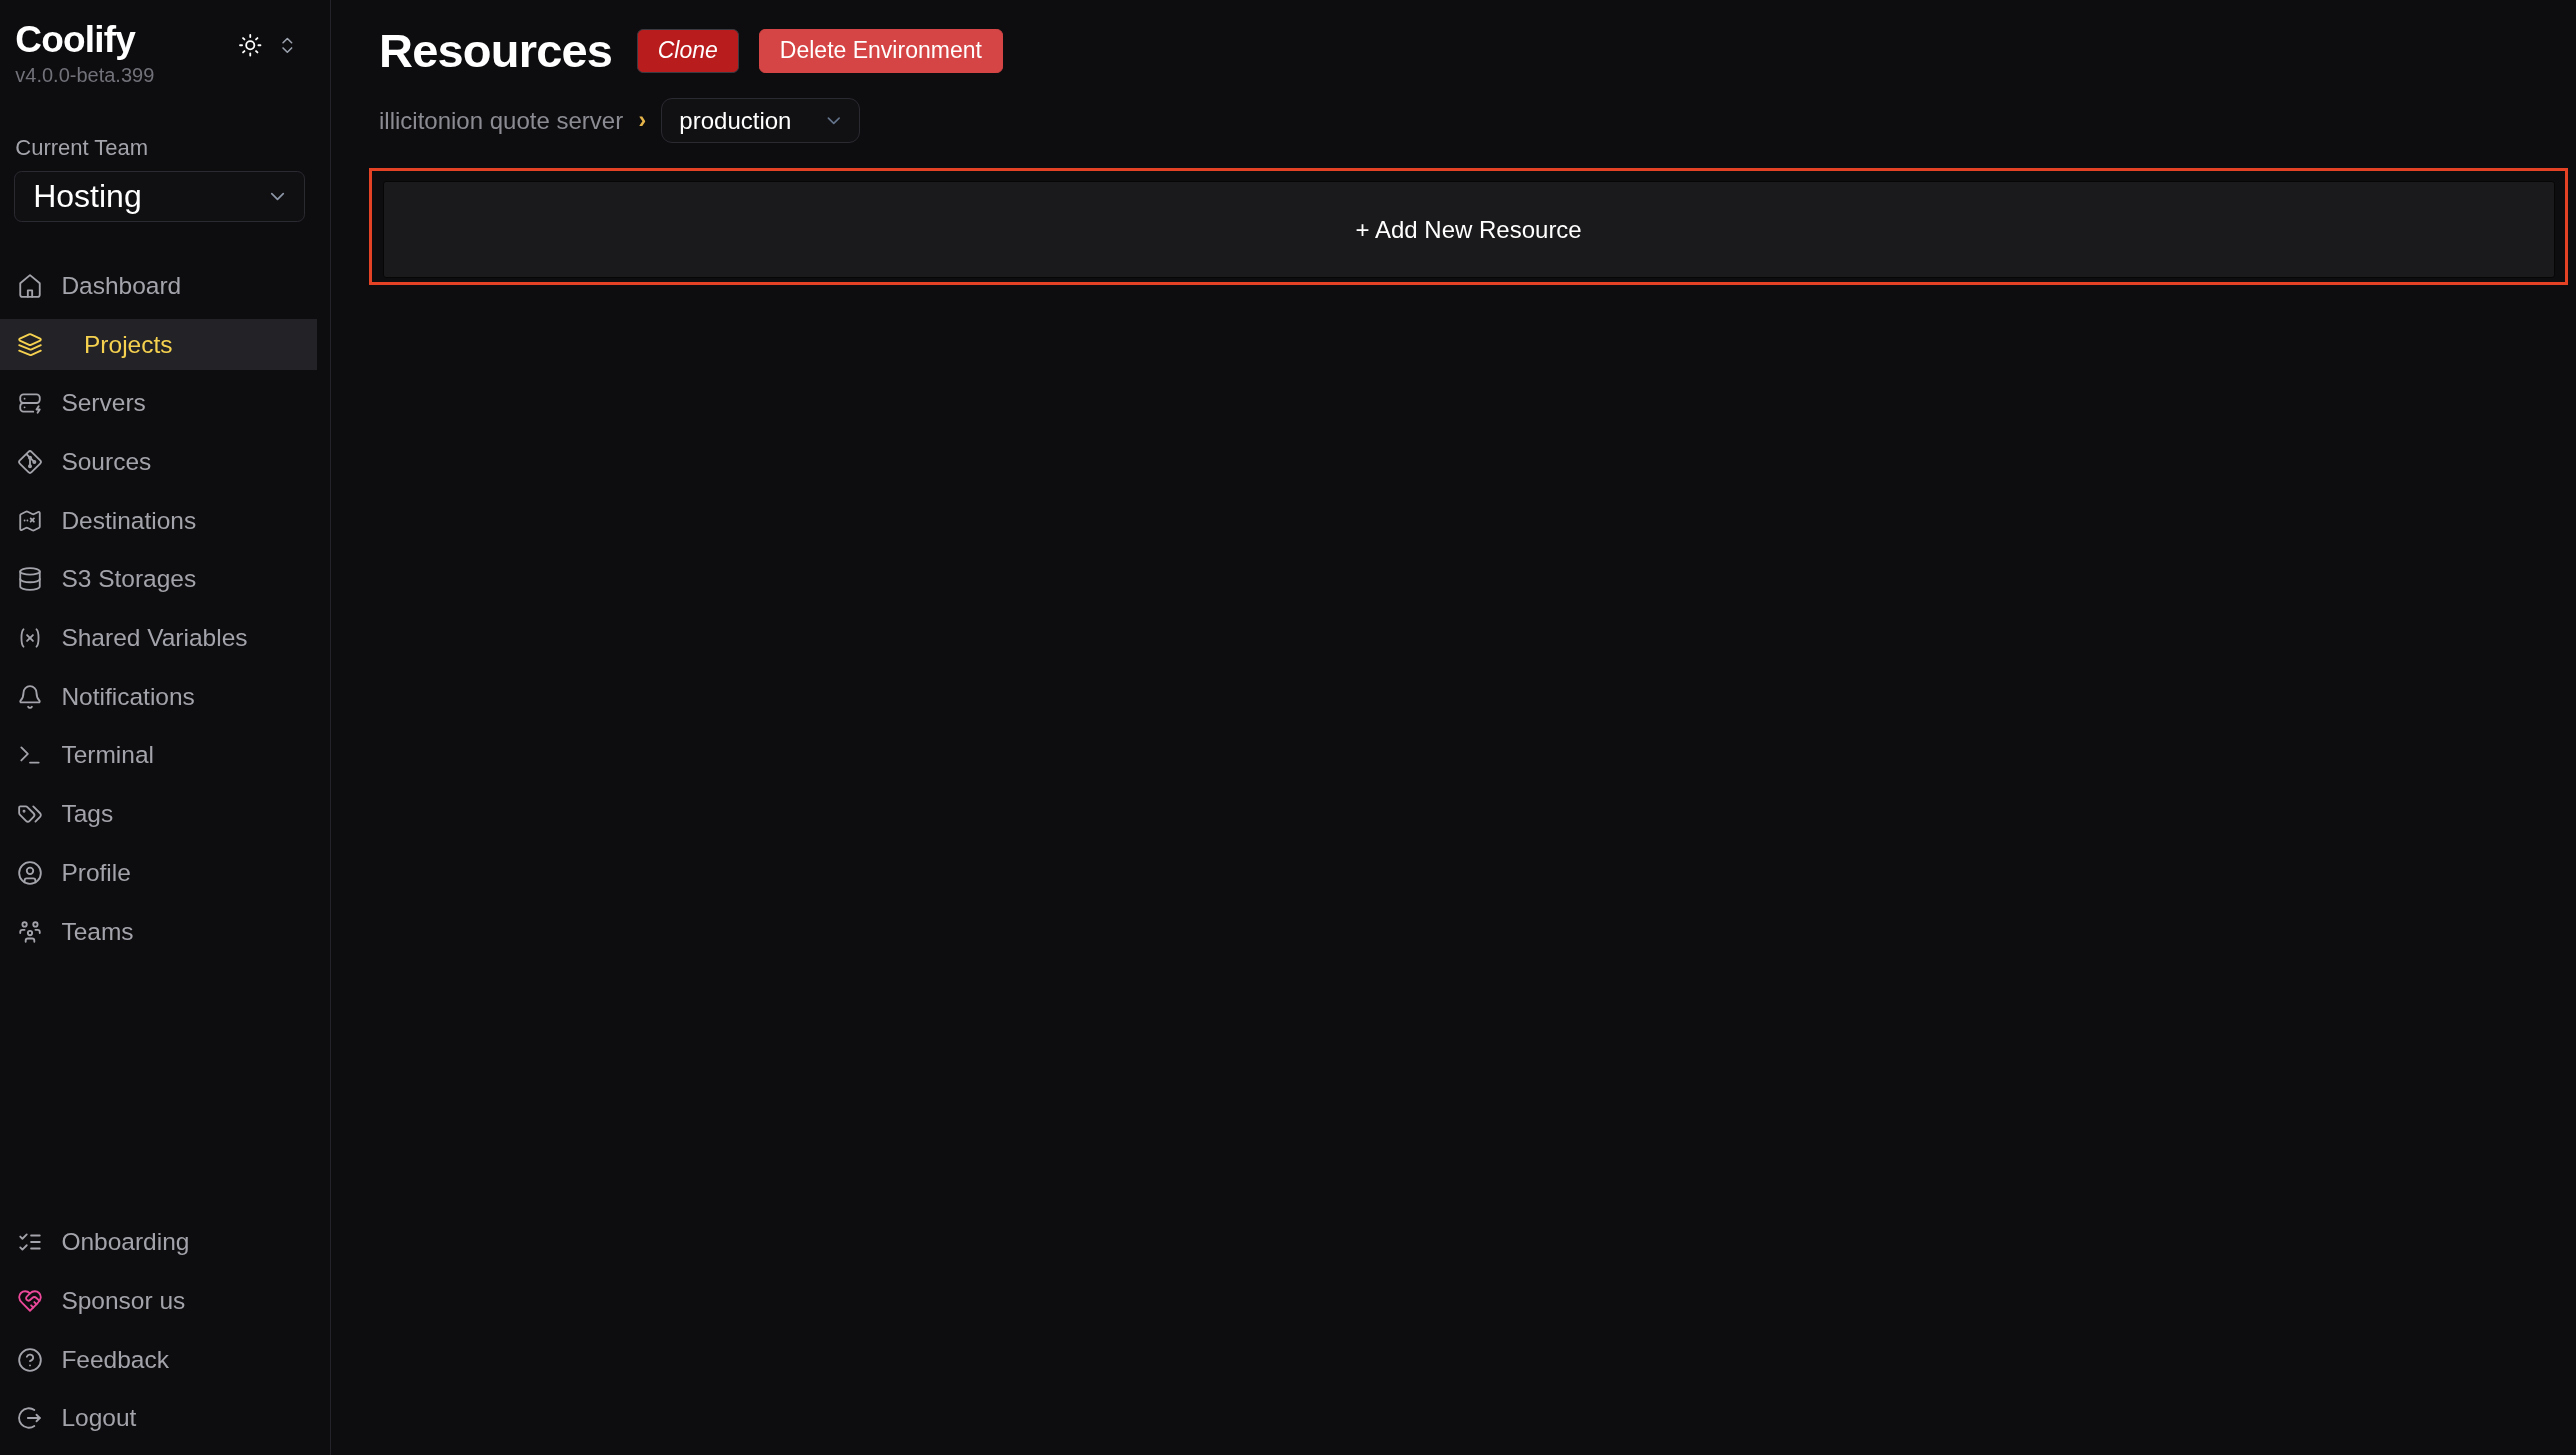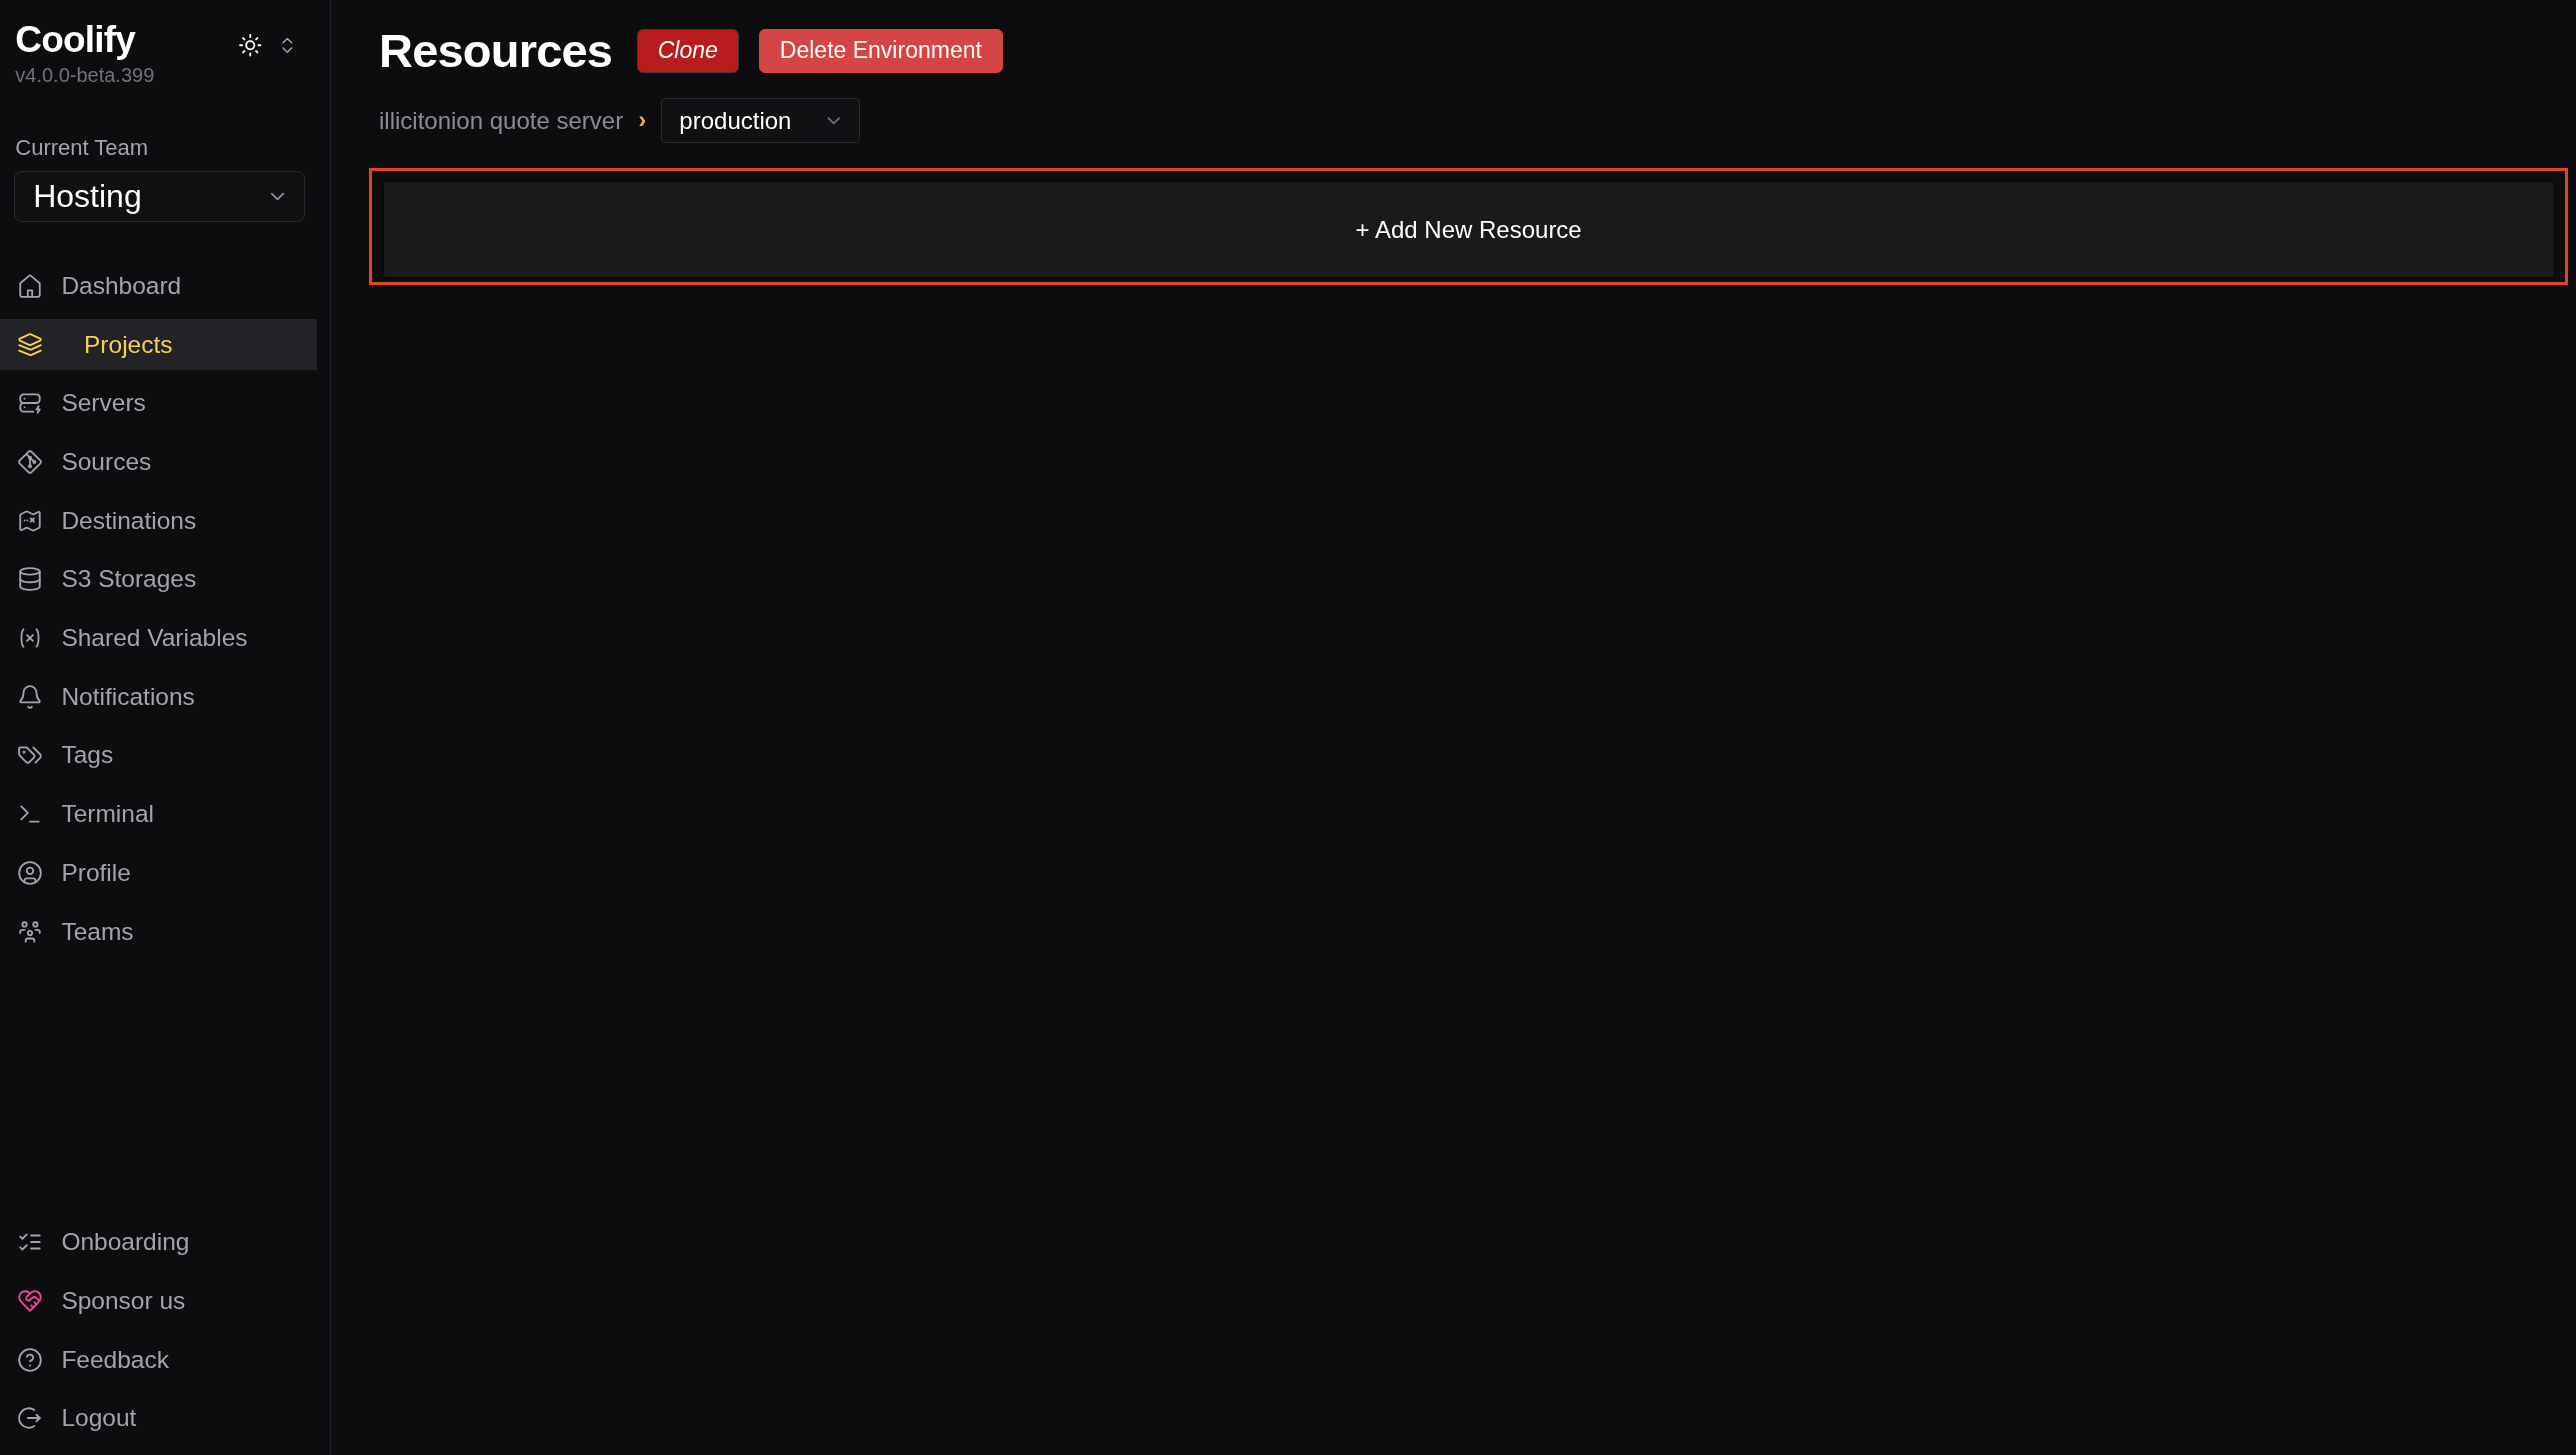--- a/index.html
+++ b/index.html
@@ -67,21 +67,21 @@
     cursor: pointer; white-space: nowrap;
   }
   .btn-clone { background: #b91c1c; border: 0.8px solid #3a3a42; color: #ffffff; font-style: italic; }
   .btn-delete { background: #d64545; border: 0.8px solid #d64545; color: #ffffff; }
 
   .breadcrumb-row { display: flex; align-items: center; gap: 10.7px; margin: 20px 0 0 48px; }
   .crumb-project { font-size: 24px; color: #8b8b93; }
   .crumb-sep { font-size: 23px; font-weight: 700; color: #e5b44a; margin: 0 4.6px; }
   .env-select {
     height: 45px; min-width: 161px;
-    border: 1.5px solid #2a2a31; border-radius: 4px;
+    border: 1.5px solid #2a2a31; border-radius: 11px;
     background: #111114;
     display: flex; align-items: center; justify-content: space-between;
     gap: 32px; padding: 0 13.8px 0 17px;
     font-size: 24px; color: #ffffff; cursor: pointer;
   }
   .env-select .chev svg { width: 21.5px; height: 21.5px; color: #64748b; display: block; }
 
   .annotation-box {
     margin: 25px 7.7px 0 38px;
     height: 117px;
@@ -218,35 +218,35 @@
           <svg viewBox="0 0 24 24" fill="none" stroke="currentColor" stroke-width="1.7" stroke-linecap="round" stroke-linejoin="round">
             <path d="M10.268 21a2 2 0 0 0 3.464 0"></path>
             <path d="M3.262 15.326A1 1 0 0 0 4 17h16a1 1 0 0 0 .74-1.673C19.41 13.956 18 12.499 18 8A6 6 0 0 0 6 8c0 4.499-1.411 5.956-2.738 7.326"></path>
           </svg>
         </span>
       <span>Notifications</span>
     </div>
     <div class="nav-item">
       <span>
           <svg viewBox="0 0 24 24" fill="none" stroke="currentColor" stroke-width="1.7" stroke-linecap="round" stroke-linejoin="round">
+            <polyline points="4 17 10 11 4 5"></polyline>
+            <line x1="12" x2="20" y1="19" y2="19"></line>
+          </svg>
+        </span>
+      <span>Terminal</span>
+    </div>
+    <div class="nav-item">
+      <span>
+          <svg viewBox="0 0 24 24" fill="none" stroke="currentColor" stroke-width="1.7" stroke-linecap="round" stroke-linejoin="round">
             <path d="m15 5 6.3 6.3a2.4 2.4 0 0 1 0 3.4L17 19"></path>
             <path d="M9.586 5.586A2 2 0 0 0 8.172 5H3a1 1 0 0 0-1 1v5.172a2 2 0 0 0 .586 1.414L8.29 18.29a2.426 2.426 0 0 0 3.42 0l3.58-3.58a2.426 2.426 0 0 0 0-3.42z"></path>
             <circle cx="6.5" cy="9.5" r="0.5" fill="currentColor"></circle>
           </svg>
         </span>
       <span>Tags</span>
-    </div>
-    <div class="nav-item">
-      <span>
-          <svg viewBox="0 0 24 24" fill="none" stroke="currentColor" stroke-width="1.7" stroke-linecap="round" stroke-linejoin="round">
-            <polyline points="4 17 10 11 4 5"></polyline>
-            <line x1="12" x2="20" y1="19" y2="19"></line>
-          </svg>
-        </span>
-      <span>Terminal</span>
     </div>
     <div class="nav-item">
       <span>
           <svg viewBox="0 0 24 24" fill="none" stroke="currentColor" stroke-width="1.7" stroke-linecap="round" stroke-linejoin="round">
             <circle cx="12" cy="12" r="10"></circle>
             <circle cx="12" cy="10" r="3"></circle>
             <path d="M7 20.662V19a2 2 0 0 1 2-2h6a2 2 0 0 1 2 2v1.662"></path>
           </svg>
         </span>
       <span>Profile</span>

